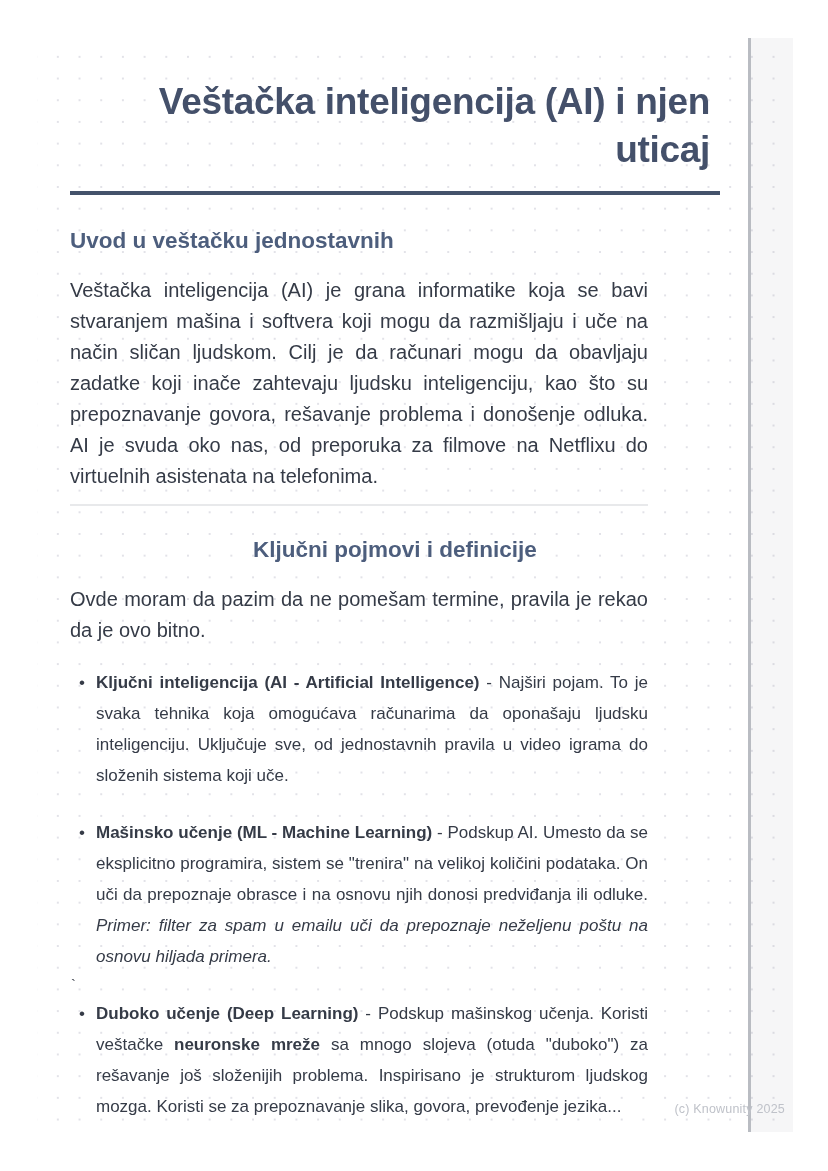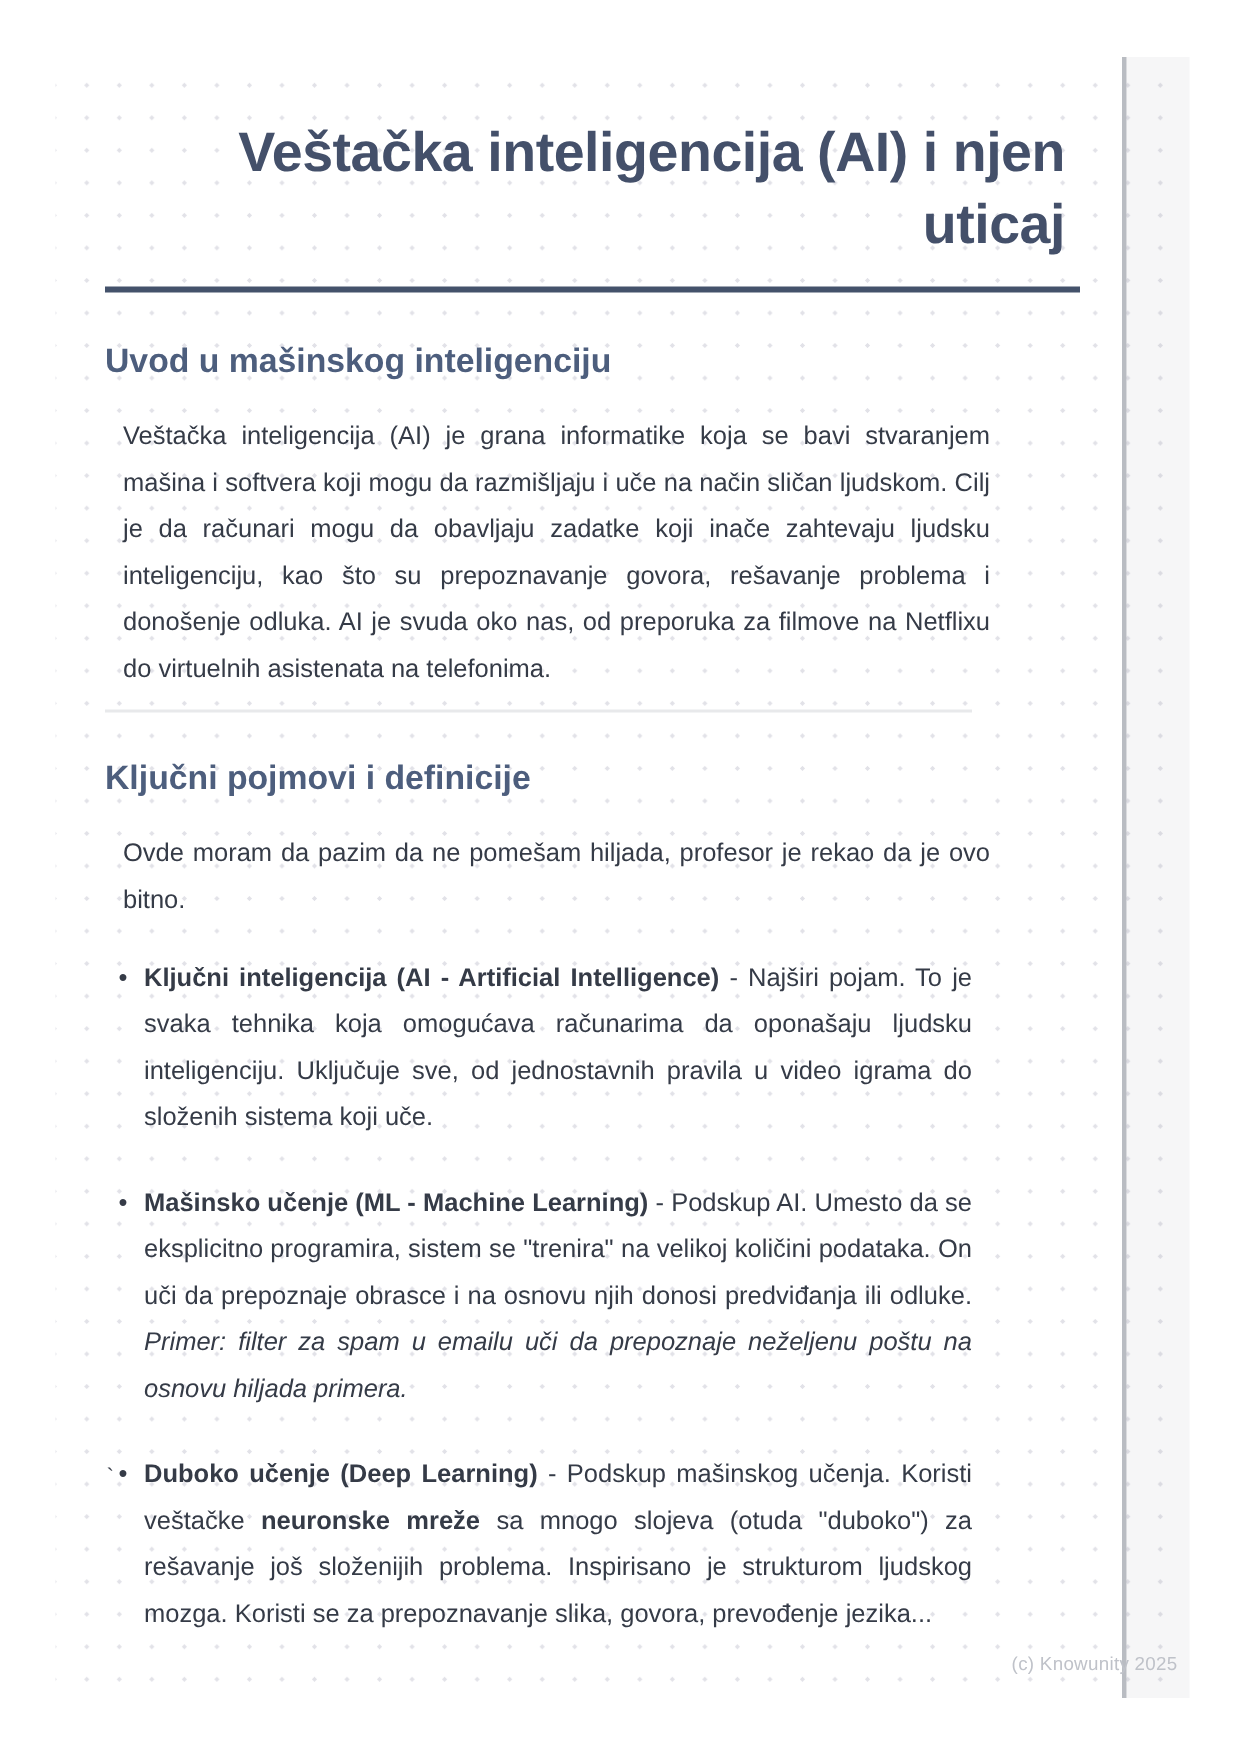--- a/index.html
+++ b/index.html
@@ -65,25 +65,25 @@
     margin-top:17px;
   }
   .section-heading{
     margin:0;
     font-size:22.5px;
     line-height:28px;
     font-weight:bold;
     color:var(--heading);
   }
   .sh-1{margin-top:32px;}
-  .sh-2{margin-top:30px;}
+  .sh-2{margin-top:30px;text-align:center;}
   .body-para{
     width:578px;
-    margin:20px 0 0 12px;
-    font-size:17px;
+    margin:20px 0 0 0;
+    font-size:20px;
     line-height:31px;
     text-align:justify;
     color:var(--body);
   }
   .section-divider{
     width:578px;height:2px;
     background:var(--divider);
     margin-top:12px;
   }
   .bullet-list{
@@ -130,27 +130,27 @@
 <body>
 
 <div class="page">
   <div class="margin-strip"></div>
   <div class="margin-line"></div>
 
   <div class="content">
     <h1 class="doc-title">Veštačka inteligencija (AI) i njen uticaj</h1>
     <div class="title-rule"></div>
 
-    <h2 class="section-heading sh-1">Uvod u mašinskog inteligenciju</h2>
+    <h2 class="section-heading sh-1">Uvod u veštačku jednostavnih</h2>
     <p class="body-para">Veštačka inteligencija (AI) je grana informatike koja se bavi stvaranjem mašina i softvera koji mogu da razmišljaju i uče na način sličan ljudskom. Cilj je da računari mogu da obavljaju zadatke koji inače zahtevaju ljudsku inteligenciju, kao što su prepoznavanje govora, rešavanje problema i donošenje odluka. AI je svuda oko nas, od preporuka za filmove na Netflixu do virtuelnih asistenata na telefonima.</p>
 
     <div class="section-divider"></div>
 
     <h2 class="section-heading sh-2">Ključni pojmovi i definicije</h2>
-    <p class="body-para">Ovde moram da pazim da ne pomešam hiljada, profesor je rekao da je ovo bitno.</p>
+    <p class="body-para">Ovde moram da pazim da ne pomešam termine, pravila je rekao da je ovo bitno.</p>
 
     <ul class="bullet-list">
         <li class="bullet-item">
           <span class="bullet-marker">•</span>
           <span class="bullet-text"><span class="seg-bold">Ključni inteligencija (AI - Artificial Intelligence)</span><span class="seg-normal"> - Najširi pojam. To je svaka tehnika koja omogućava računarima da oponašaju ljudsku inteligenciju. Uključuje sve, od jednostavnih pravila u video igrama do složenih sistema koji uče.</span></span>
         </li>
         <li class="bullet-item">
           <span class="bullet-marker">•</span>
           <span class="bullet-text"><span class="seg-bold">Mašinsko učenje (ML - Machine Learning)</span><span class="seg-normal"> - Podskup AI. Umesto da se eksplicitno programira, sistem se "trenira" na velikoj količini podataka. On uči da prepoznaje obrasce i na osnovu njih donosi predviđanja ili odluke. </span><span class="seg-italic">Primer: filter za spam u emailu uči da prepoznaje neželjenu poštu na osnovu hiljada primera.</span></span>
         </li>

